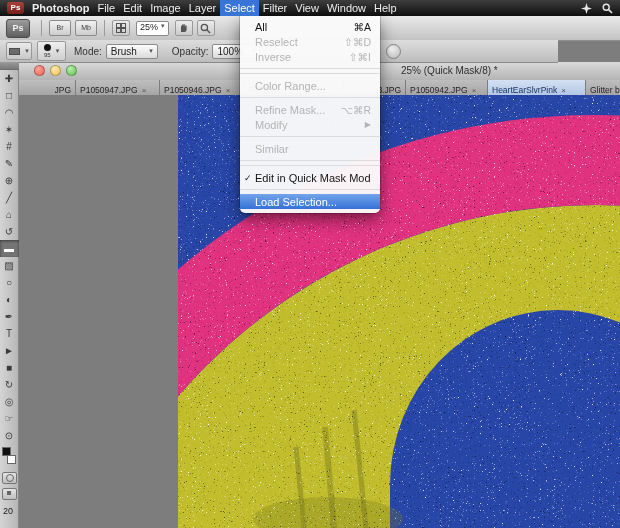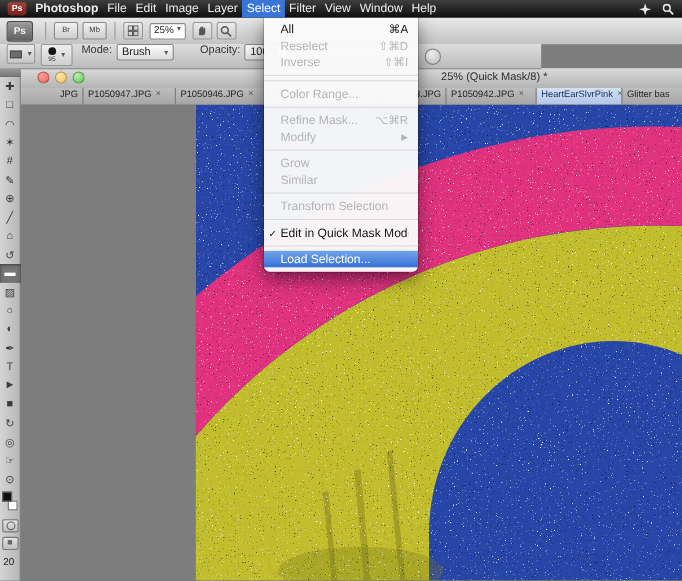--- a/index.html
+++ b/index.html
@@ -27,57 +27,57 @@
   .ab-sep{width:1px;height:16px;background:#9b9b9b;margin:0 5px}
   .ab-btn{height:14px;min-width:16px;margin:0 2px;padding:0 2px;border:1px solid #8a8a8a;border-radius:2px;
           background:linear-gradient(#f2f2f2,#cdcdcd);font-size:7px;color:#3e3e3e;text-align:center;line-height:13px}
   .ab-ico{width:16px;height:14px;margin:0 2px;border:1px solid #999;border-radius:2px;
           background:linear-gradient(#ececec,#cacaca);display:flex;align-items:center;justify-content:center}
   .ab-zoom{display:flex;align-items:flex-start;margin:0 4px;border:1px solid #8a8a8a;border-radius:2px;
            background:#fff;height:13px;padding:0 3px;font-size:9px;color:#222}
   .dd{font-size:7px;color:#555;margin-left:3px}
 
   
-  .optionsbar{position:absolute;left:0;top:40px;width:492px;height:22px;z-index:5;
+  .optionsbar{position:absolute;left:0;top:40px;width:558px;height:22px;z-index:5;
               background:linear-gradient(#dddddd,#bcbcbc);border-bottom:1px solid #8a8a8a;
-              display:flex;align-items:flex-start}
+              display:flex;align-items:center}
   .ob-preset{width:24px;height:16px;margin:0 5px 0 6px;border:1px solid #999;border-radius:2px;
              background:linear-gradient(#ebebeb,#c7c7c7);display:flex;align-items:center;justify-content:center;gap:2px}
   .ob-eraser-shape{width:9px;height:5px;background:#6c6c6c;border:1px solid #4d4d4d}
   .ob-brush{width:27px;height:18px;margin-right:6px;border:1px solid #999;border-radius:2px;
             background:linear-gradient(#efefef,#cfcfcf);display:flex;align-items:center;justify-content:center;gap:2px}
   .ob-brush-col{display:flex;flex-direction:column;align-items:center;line-height:1}
   .brush-dot{width:7px;height:7px;border-radius:50%;background:#141414}
   .brush-size{font-size:6px;color:#333;margin-top:1px}
   .ob-label{font-size:10px;color:#333;margin:0 4px 0 2px}
   .ob-select{display:flex;align-items:center;height:15px;border:1px solid #8a8a8a;border-radius:2px;
-             background:linear-gradient(#fdfdfd,#dadada);font-size:10px;color:#222;padding:0 4px;margin-right:22px;box-sizing:border-box}
+             background:linear-gradient(#fdfdfd,#dadada);font-size:10px;color:#222;padding:0 4px;margin-right:12px;box-sizing:border-box}
   .ob-select .dd{margin-left:auto}
   .w-mode{width:52px}.w-op{width:48px}
   .ob-circle-btn{position:absolute;left:386px;top:4px;width:13px;height:13px;border:1px solid #858585;border-radius:50%;
                  background:radial-gradient(circle at 35% 32%,#f7f7f7,#b7b7b7)}
 
   
   .titlebar{position:absolute;left:18px;top:62px;width:602px;height:18px;z-index:2;
             background:linear-gradient(#dadada,#b4b4b4);border-bottom:1px solid #8e8e8e}
   .lights{position:absolute;left:16px;top:3px;display:flex;gap:5px}
   .light{width:11px;height:11px;border-radius:50%;border:1px solid rgba(0,0,0,.28);box-sizing:border-box}
   .light.red{background:radial-gradient(circle at 35% 30%,#ffa49b,#eb6054)}
   .light.yellow{background:radial-gradient(circle at 35% 30%,#ffeab0,#f5bf4f)}
   .light.green{background:radial-gradient(circle at 35% 30%,#baf0ab,#5cc24f)}
   .title{position:absolute;left:383px;top:3px;font-size:10px;color:#2d2d2d;white-space:nowrap}
 
   .tabbar{position:absolute;left:18px;top:80px;width:602px;height:15px;z-index:2;background:#8f8f8f;
           display:flex;overflow:hidden}
   .tab{box-sizing:border-box;height:15px;background:linear-gradient(#bebebe,#a5a5a5);border-right:1px solid #7d7d7d;
-       font-size:8.5px;color:#1f1f1f;display:flex;align-items:flex-start;padding:0 4px;white-space:nowrap;overflow:hidden;flex:0 0 auto}
+       font-size:8.5px;color:#1f1f1f;display:flex;align-items:flex-end;padding:0 4px;white-space:nowrap;overflow:hidden;flex:0 0 auto}
   .tab .x{margin-left:4px;color:#555;font-size:8px}
   .tab.active{background:linear-gradient(#d4e1f3,#b2c6e5);color:#14305d}
   .tab.cut{justify-content:flex-end}
-  .t0{width:58px}.t1{width:84px}.t2{width:84px}.t3{width:100px}.t4{width:62px}.t5{width:82px}.t6{width:78px}.t7{width:80px;border-right:0}
+  .t0{width:58px}.t1{width:84px}.t2{width:84px}.t3{width:100px}.t4{width:62px}.t5{width:82px}.t6{width:98px}.t7{width:80px;border-right:0}
 
   .pasteboard{position:absolute;left:18px;top:95px;width:602px;height:433px;background:#7d7d7d;z-index:0}
   .canvas-wrap{position:absolute;left:178px;top:95px;width:442px;height:433px;z-index:1}
 
   
   .toolbox{position:absolute;left:0;top:62px;width:19px;height:466px;z-index:10;
            background:linear-gradient(90deg,#d4d4d4,#b7b7b7);border-right:1px solid #878787;
            display:flex;flex-direction:column;align-items:center;box-sizing:border-box}
   .tb-head{width:19px;height:7px;background:linear-gradient(#9a9a9a,#797979);border-bottom:1px solid #6d6d6d;flex:0 0 auto}
   .tool{width:19px;height:17px;flex:0 0 auto;display:flex;align-items:center;justify-content:center;
@@ -366,31 +366,23 @@
     <span class="mi-short">⌥⌘R</span>
   </div>
   <div class="mi dis">
     <span class="mi-check"></span>
     <span class="mi-label">Modify</span>
     <span class="mi-sub">▶</span>
   </div>
   <div class="msep"></div>
   <div class="mi dis">
     <span class="mi-check"></span>
-    <span class="mi-label">Grow</span>
-  </div>
-  <div class="mi dis">
-    <span class="mi-check"></span>
     <span class="mi-label">Similar</span>
   </div>
   <div class="msep"></div>
-  <div class="mi dis">
-    <span class="mi-check"></span>
-    <span class="mi-label">Transform Selection</span>
-  </div>
   <div class="msep"></div>
   <div class="mi">
     <span class="mi-check">✓</span>
     <span class="mi-label">Edit in Quick Mask Mode</span>
   </div>
   <div class="msep"></div>
   <div class="mi hl">
     <span class="mi-check"></span>
     <span class="mi-label">Load Selection...</span>
   </div>

